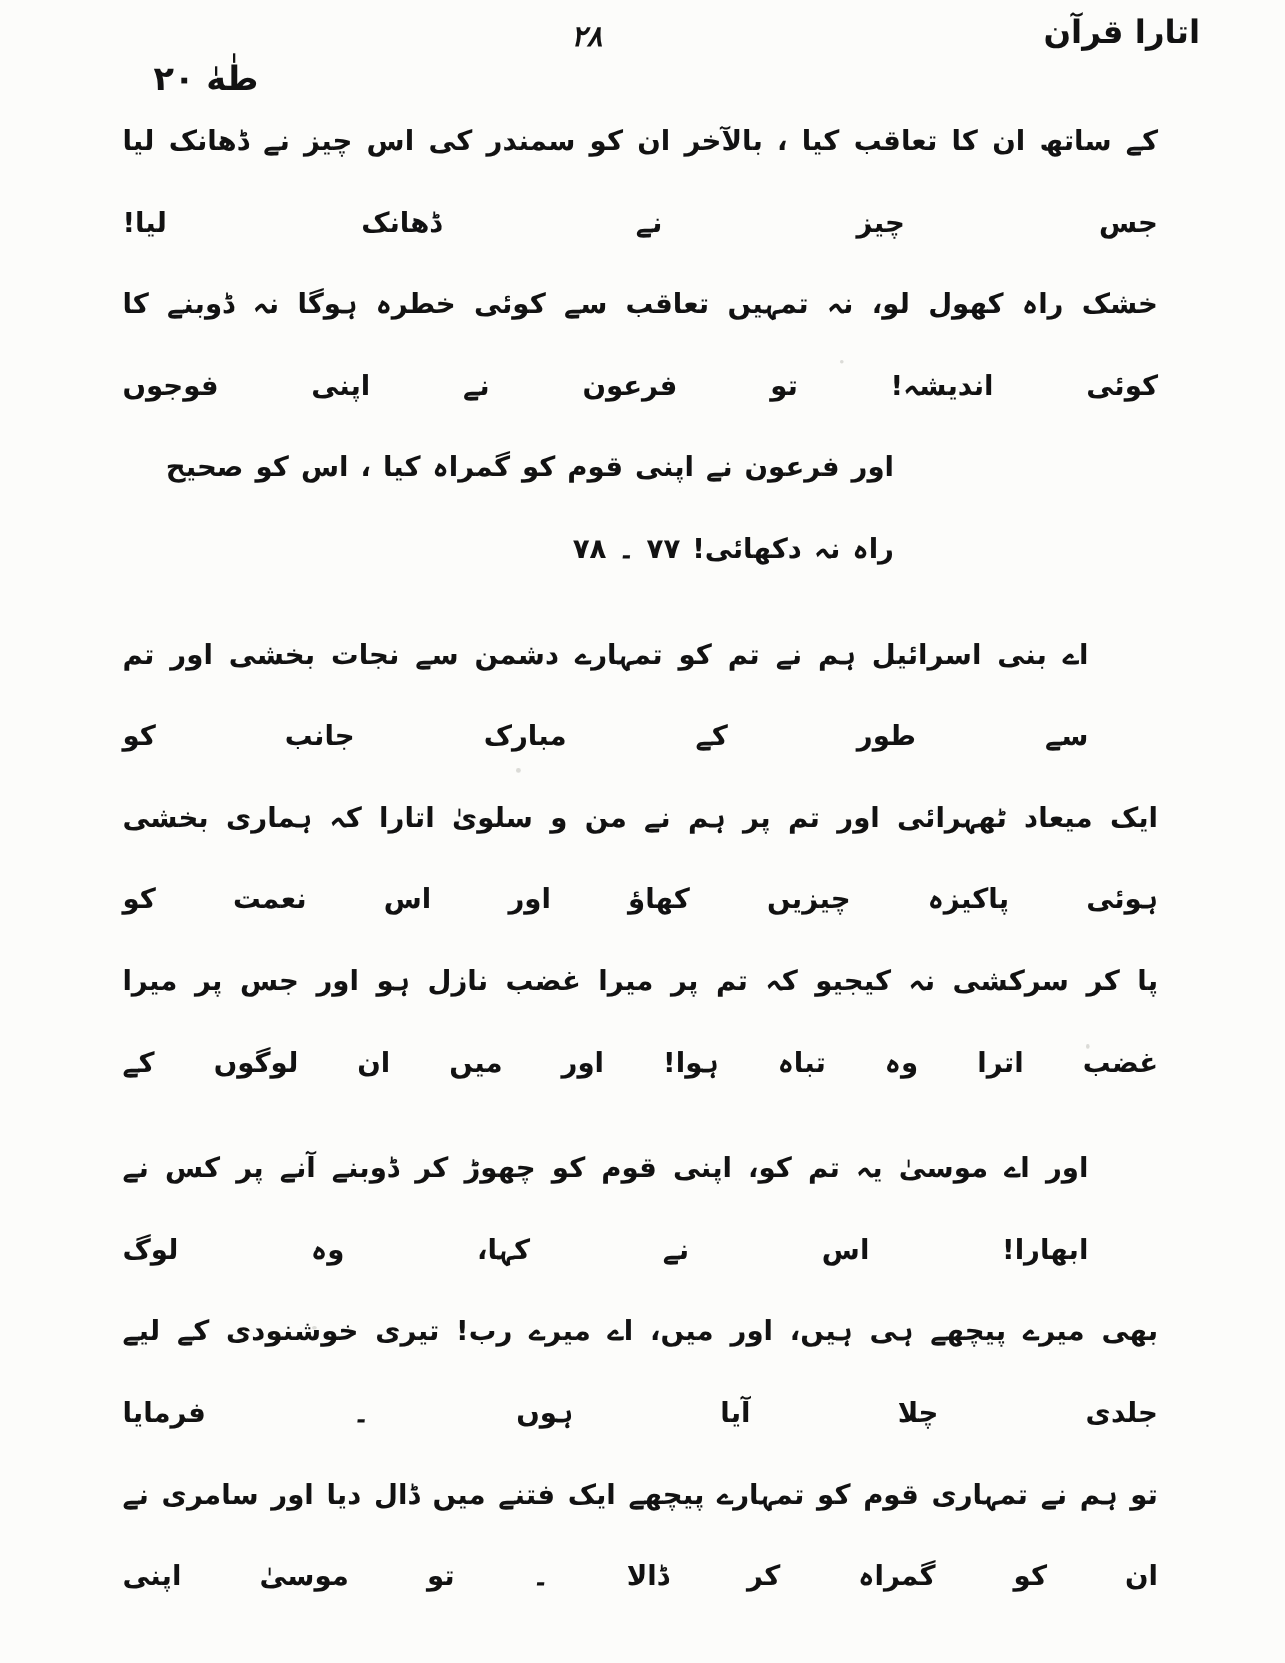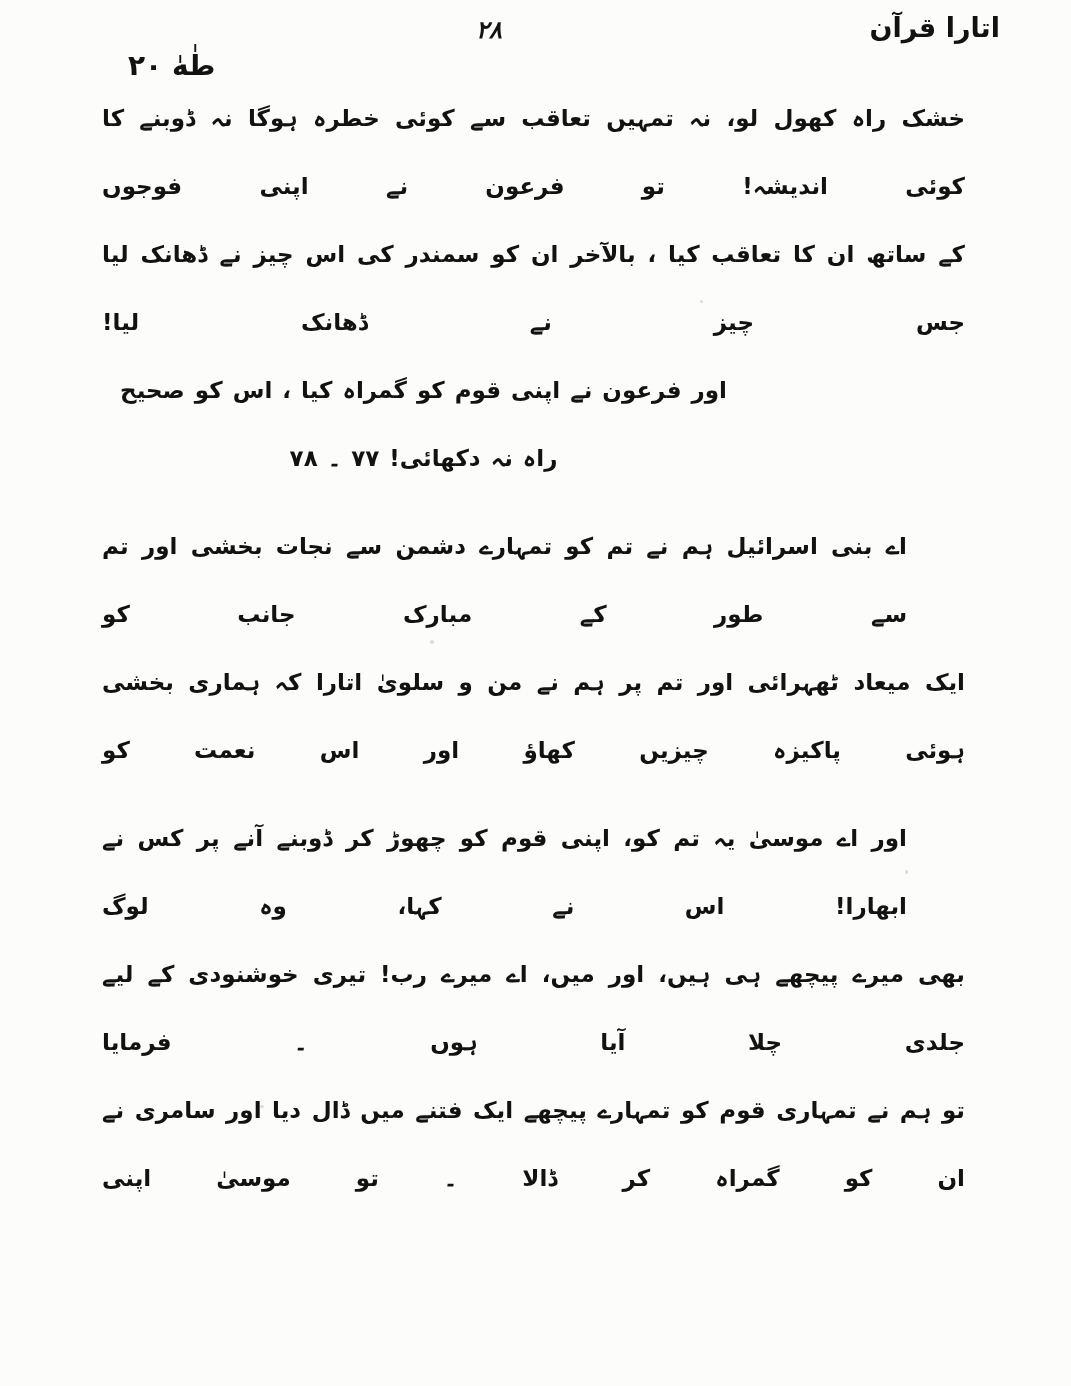--- a/index.html
+++ b/index.html
@@ -49,46 +49,47 @@
   }
   .line.full,
   .line.first,
   .line.first-deep {
     text-align: justify;
     text-align-last: justify;
   }
   .line.first      { margin-right: 58px; }
   .line.end-shift {
     margin-right: 220px;
-    text-align: center;
+    text-align: right;
   }
   
   .speck { position: absolute; background: #b9b9b4; border-radius: 50%; opacity: .5; }
 </style>
 </head>
 <body>
 
 <div class="page">
 
   <div class="header">
     <span class="hdr-right">اتارا قرآن</span>
     <span class="hdr-center">۲۸</span>
     <span class="hdr-left">طٰهٰ ۲۰</span>
   </div>
 
   <div class="page-body">
 
   <div class="para">
+        <div class="line full">کے ساتھ ان کا تعاقب کیا ، بالآخر ان کو سمندر کی اس چیز نے ڈھانک لیا جس چیز نے ڈھانک لیا!</div>
         <div class="line full">خشک راہ کھول لو، نہ تمہیں تعاقب سے کوئی خطرہ ہوگا نہ ڈوبنے کا کوئی اندیشہ! تو فرعون نے اپنی فوجوں</div>
-        <div class="line full">کے ساتھ ان کا تعاقب کیا ، بالآخر ان کو سمندر کی اس چیز نے ڈھانک لیا جس چیز نے ڈھانک لیا!</div>
         <div class="line end-shift">اور فرعون نے اپنی قوم کو گمراہ کیا ، اس کو صحیح راہ نہ دکھائی! ۷۷ ۔ ۷۸</div>
       </div>
       <div class="para">
         <div class="line first">اے بنی اسرائیل ہم نے تم کو تمہارے دشمن سے نجات بخشی اور تم سے طور کے مبارک جانب کو</div>
         <div class="line full">ایک میعاد ٹھہرائی اور تم پر ہم نے من و سلویٰ اتارا کہ ہماری بخشی ہوئی پاکیزہ چیزیں کھاؤ اور اس نعمت کو</div>
+        <div class="line full">پا کر سرکشی نہ کیجیو کہ تم پر میرا غضب نازل ہو اور جس پر میرا غضب اترا وہ تباہ ہوا! اور میں ان لوگوں کے</div>
       </div>
       <div class="para">
         <div class="line first">اور اے موسیٰ یہ تم کو، اپنی قوم کو چھوڑ کر ڈوبنے آنے پر کس نے ابھارا! اس نے کہا، وہ لوگ</div>
         <div class="line full">بھی میرے پیچھے ہی ہیں، اور میں، اے میرے رب! تیری خوشنودی کے لیے جلدی چلا آیا ہوں ۔ فرمایا</div>
         <div class="line full">تو ہم نے تمہاری قوم کو تمہارے پیچھے ایک فتنے میں ڈال دیا اور سامری نے ان کو گمراہ کر ڈالا ۔ تو موسیٰ اپنی</div>
       </div>
     </div>
 
   <i class="speck" style="left:430px;top:640px;width:4px;height:4px;"></i>
   <i class="speck" style="left:700px;top:300px;width:3px;height:3px;"></i>

